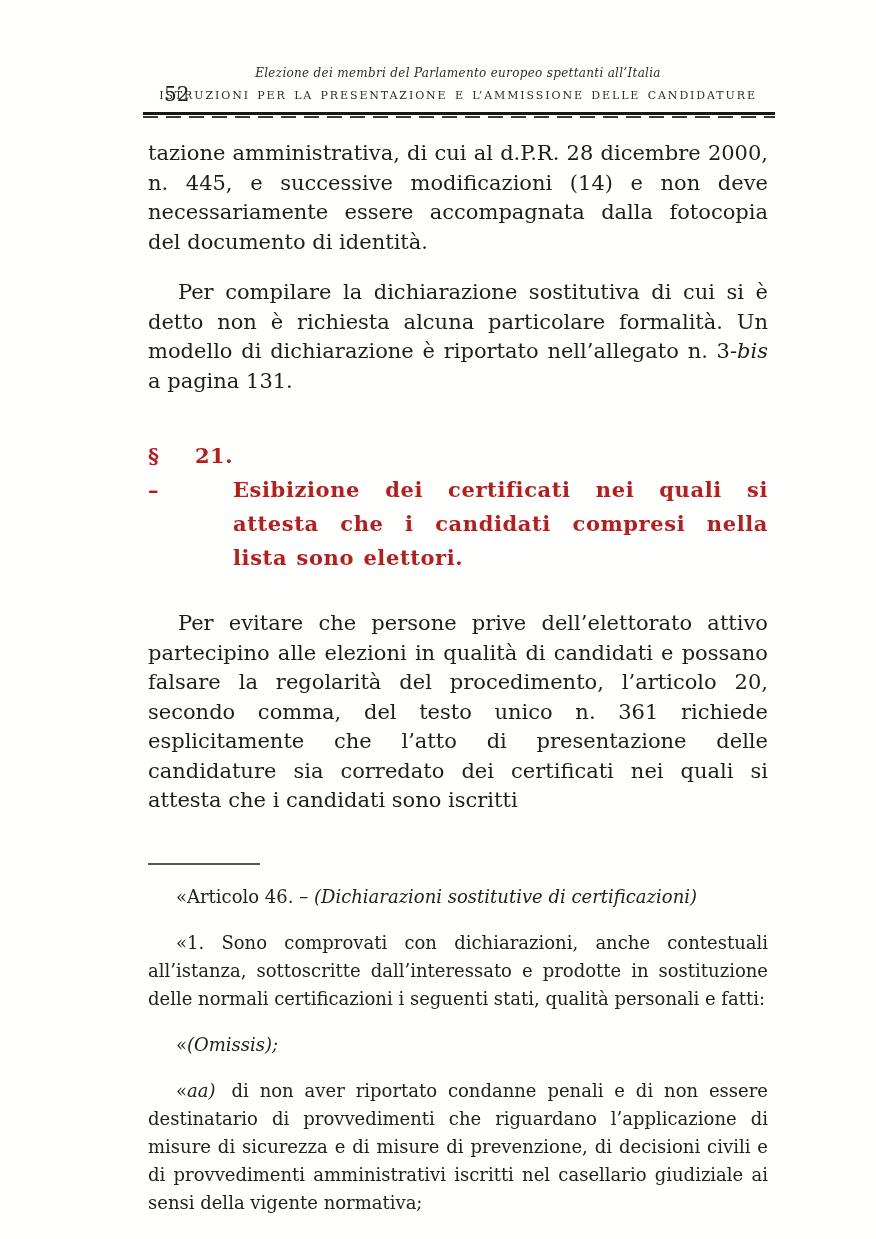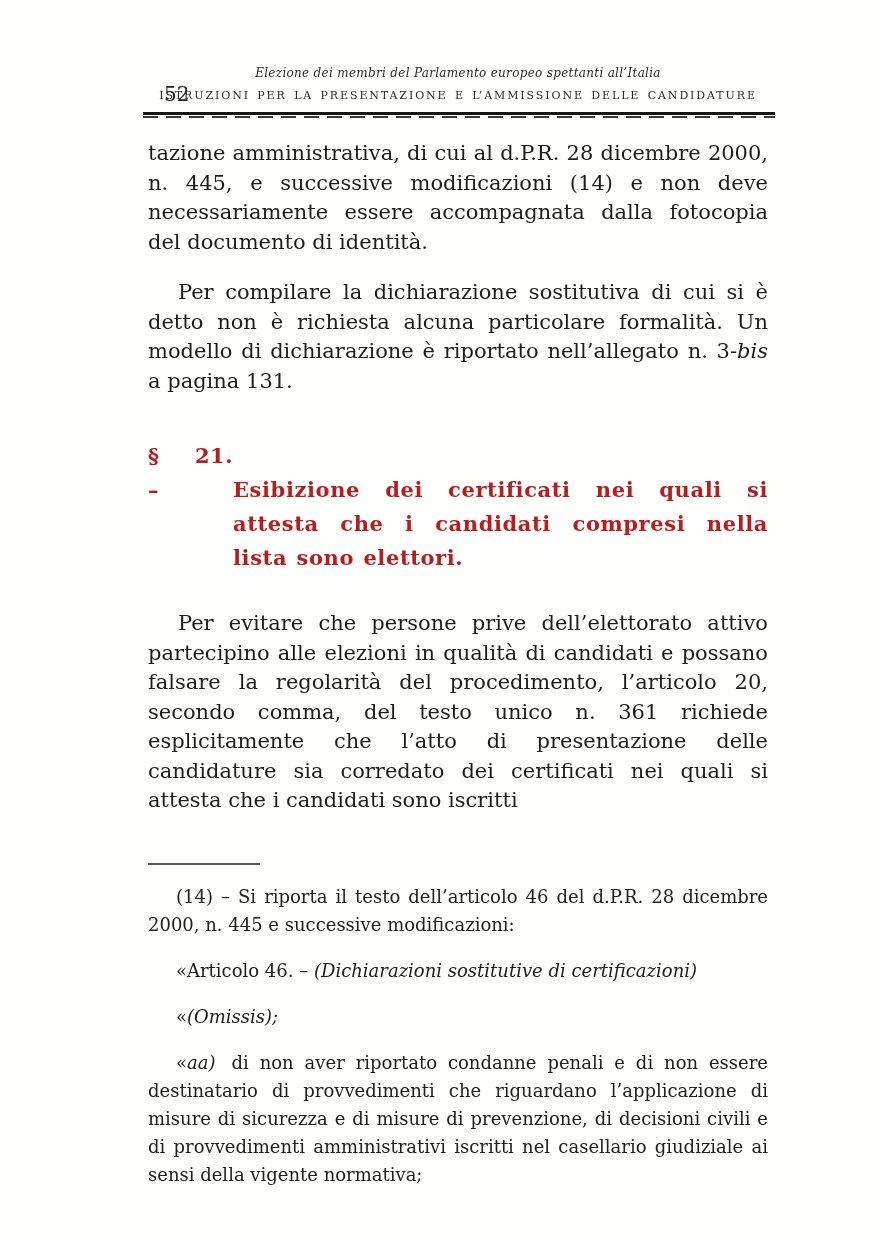--- a/index.html
+++ b/index.html
@@ -127,24 +127,24 @@
   <p class="body-text para2"><span>Per compilare la dichiarazione sostitutiva di cui si è detto non è richiesta alcuna particolare formalità. Un modello di dichiarazione è riportato nell’allegato n. 3-</span><span class="italic">bis</span><span> a pagina 131.</span></p>
 
   <h2 class="section-heading"><span class="heading-prefix">§ 21. –</span><span>Esibizione dei certificati nei quali si attesta che i candidati compresi nella lista sono elettori.</span></h2>
 
   <p class="body-text para3">Per evitare che persone prive dell’elettorato attivo partecipino alle elezioni in qualità di candidati e possano falsare la regolarità del procedimento, l’articolo 20, secondo comma, del testo unico n. 361 richiede esplicitamente che l’atto di presentazione delle candidature sia corredato dei certificati nei quali si attesta che i candidati sono iscritti</p>
 
   <div class="footnote-separator"></div>
 
   <div class="footnotes">
 
-    <p class="fn-para">(14) – Si riporta il testo dell’articolo 46 del d.P.R. 28 dicembre 2000, n. 445 e successive modificazioni:</p>
 
     <p class="fn-para"><span>«Articolo 46. – </span><span class="italic">(Dichiarazioni sostitutive di certificazioni)</span></p>
 
+    <p class="fn-para">«1. Sono comprovati con dichiarazioni, anche contestuali all’istanza, sottoscritte dall’interessato e prodotte in sostituzione delle normali certificazioni i seguenti stati, qualità personali e fatti:</p>
 
     <p class="fn-para"><span>«</span><span class="italic">(Omissis);</span></p>
 
     <p class="fn-para"><span>«</span><span class="italic fn-aa-label">aa)</span><span>di non aver riportato condanne penali e di non essere destinatario di provvedimenti che riguardano l’applicazione di misure di sicurezza e di misure di prevenzione, di decisioni civili e di provvedimenti amministrativi iscritti nel casellario giudiziale ai sensi della vigente normativa;</span></p>
 
   </div>
 
 </div>
 
 </body></html>

